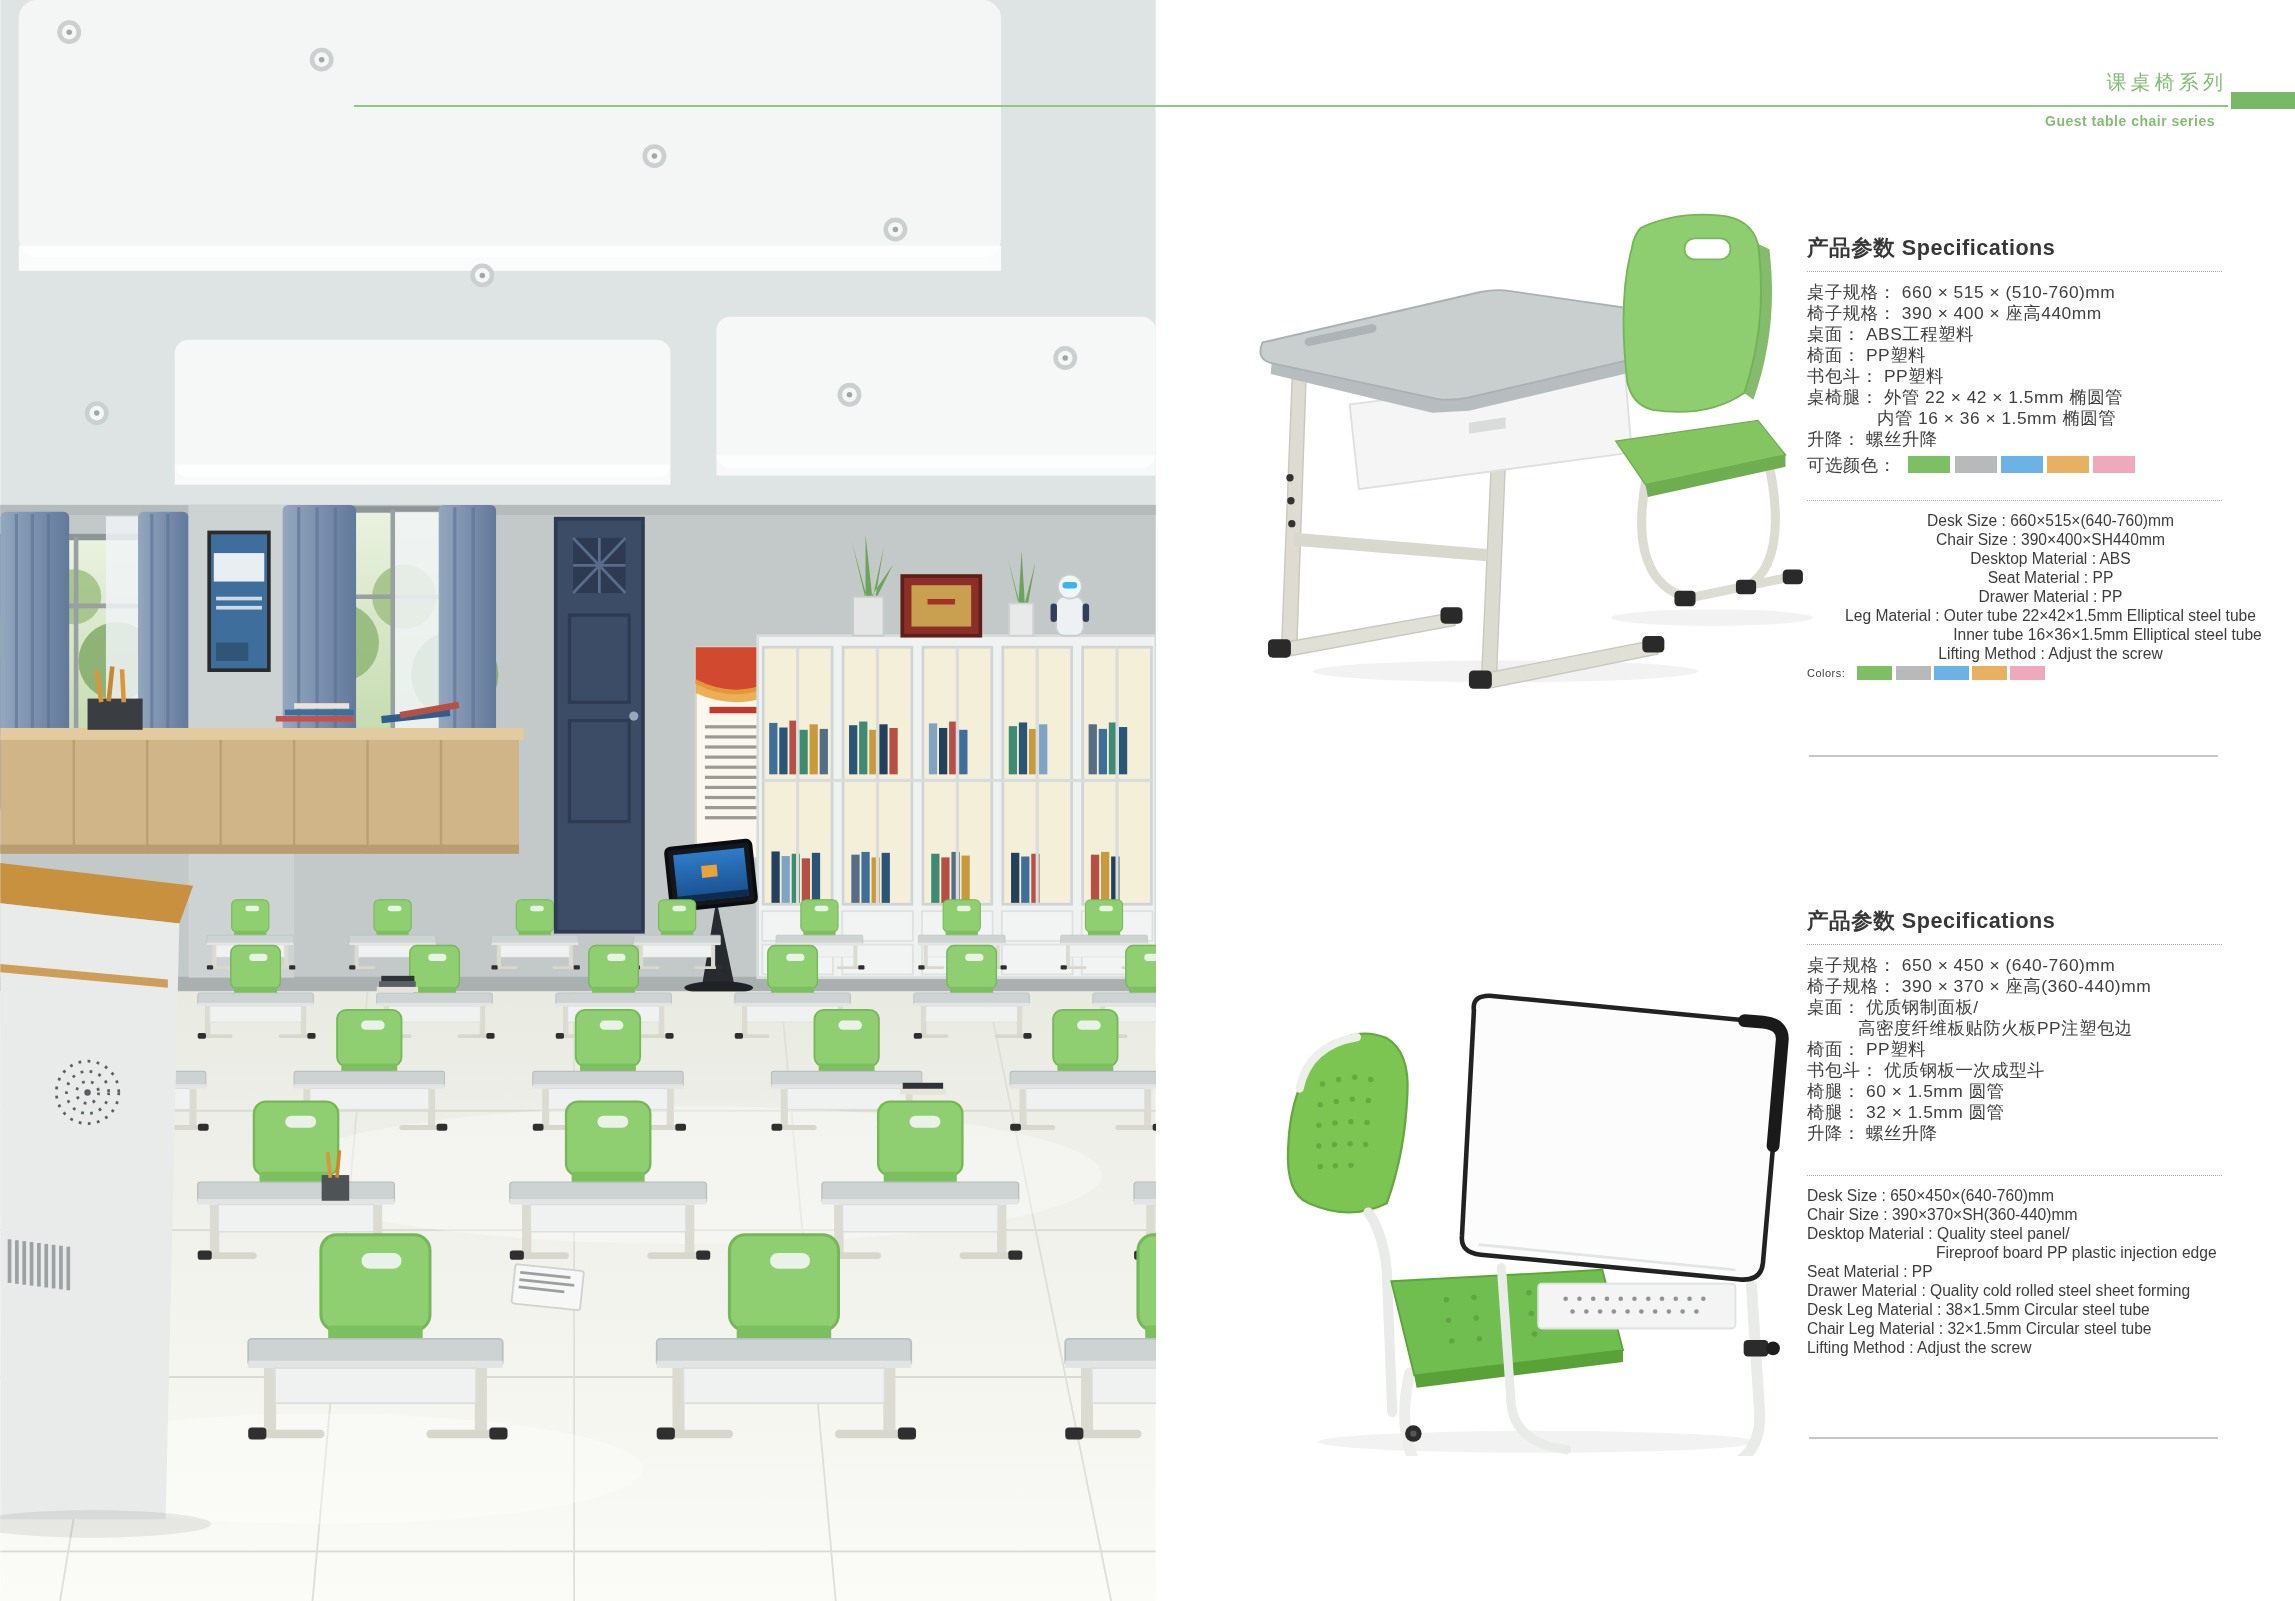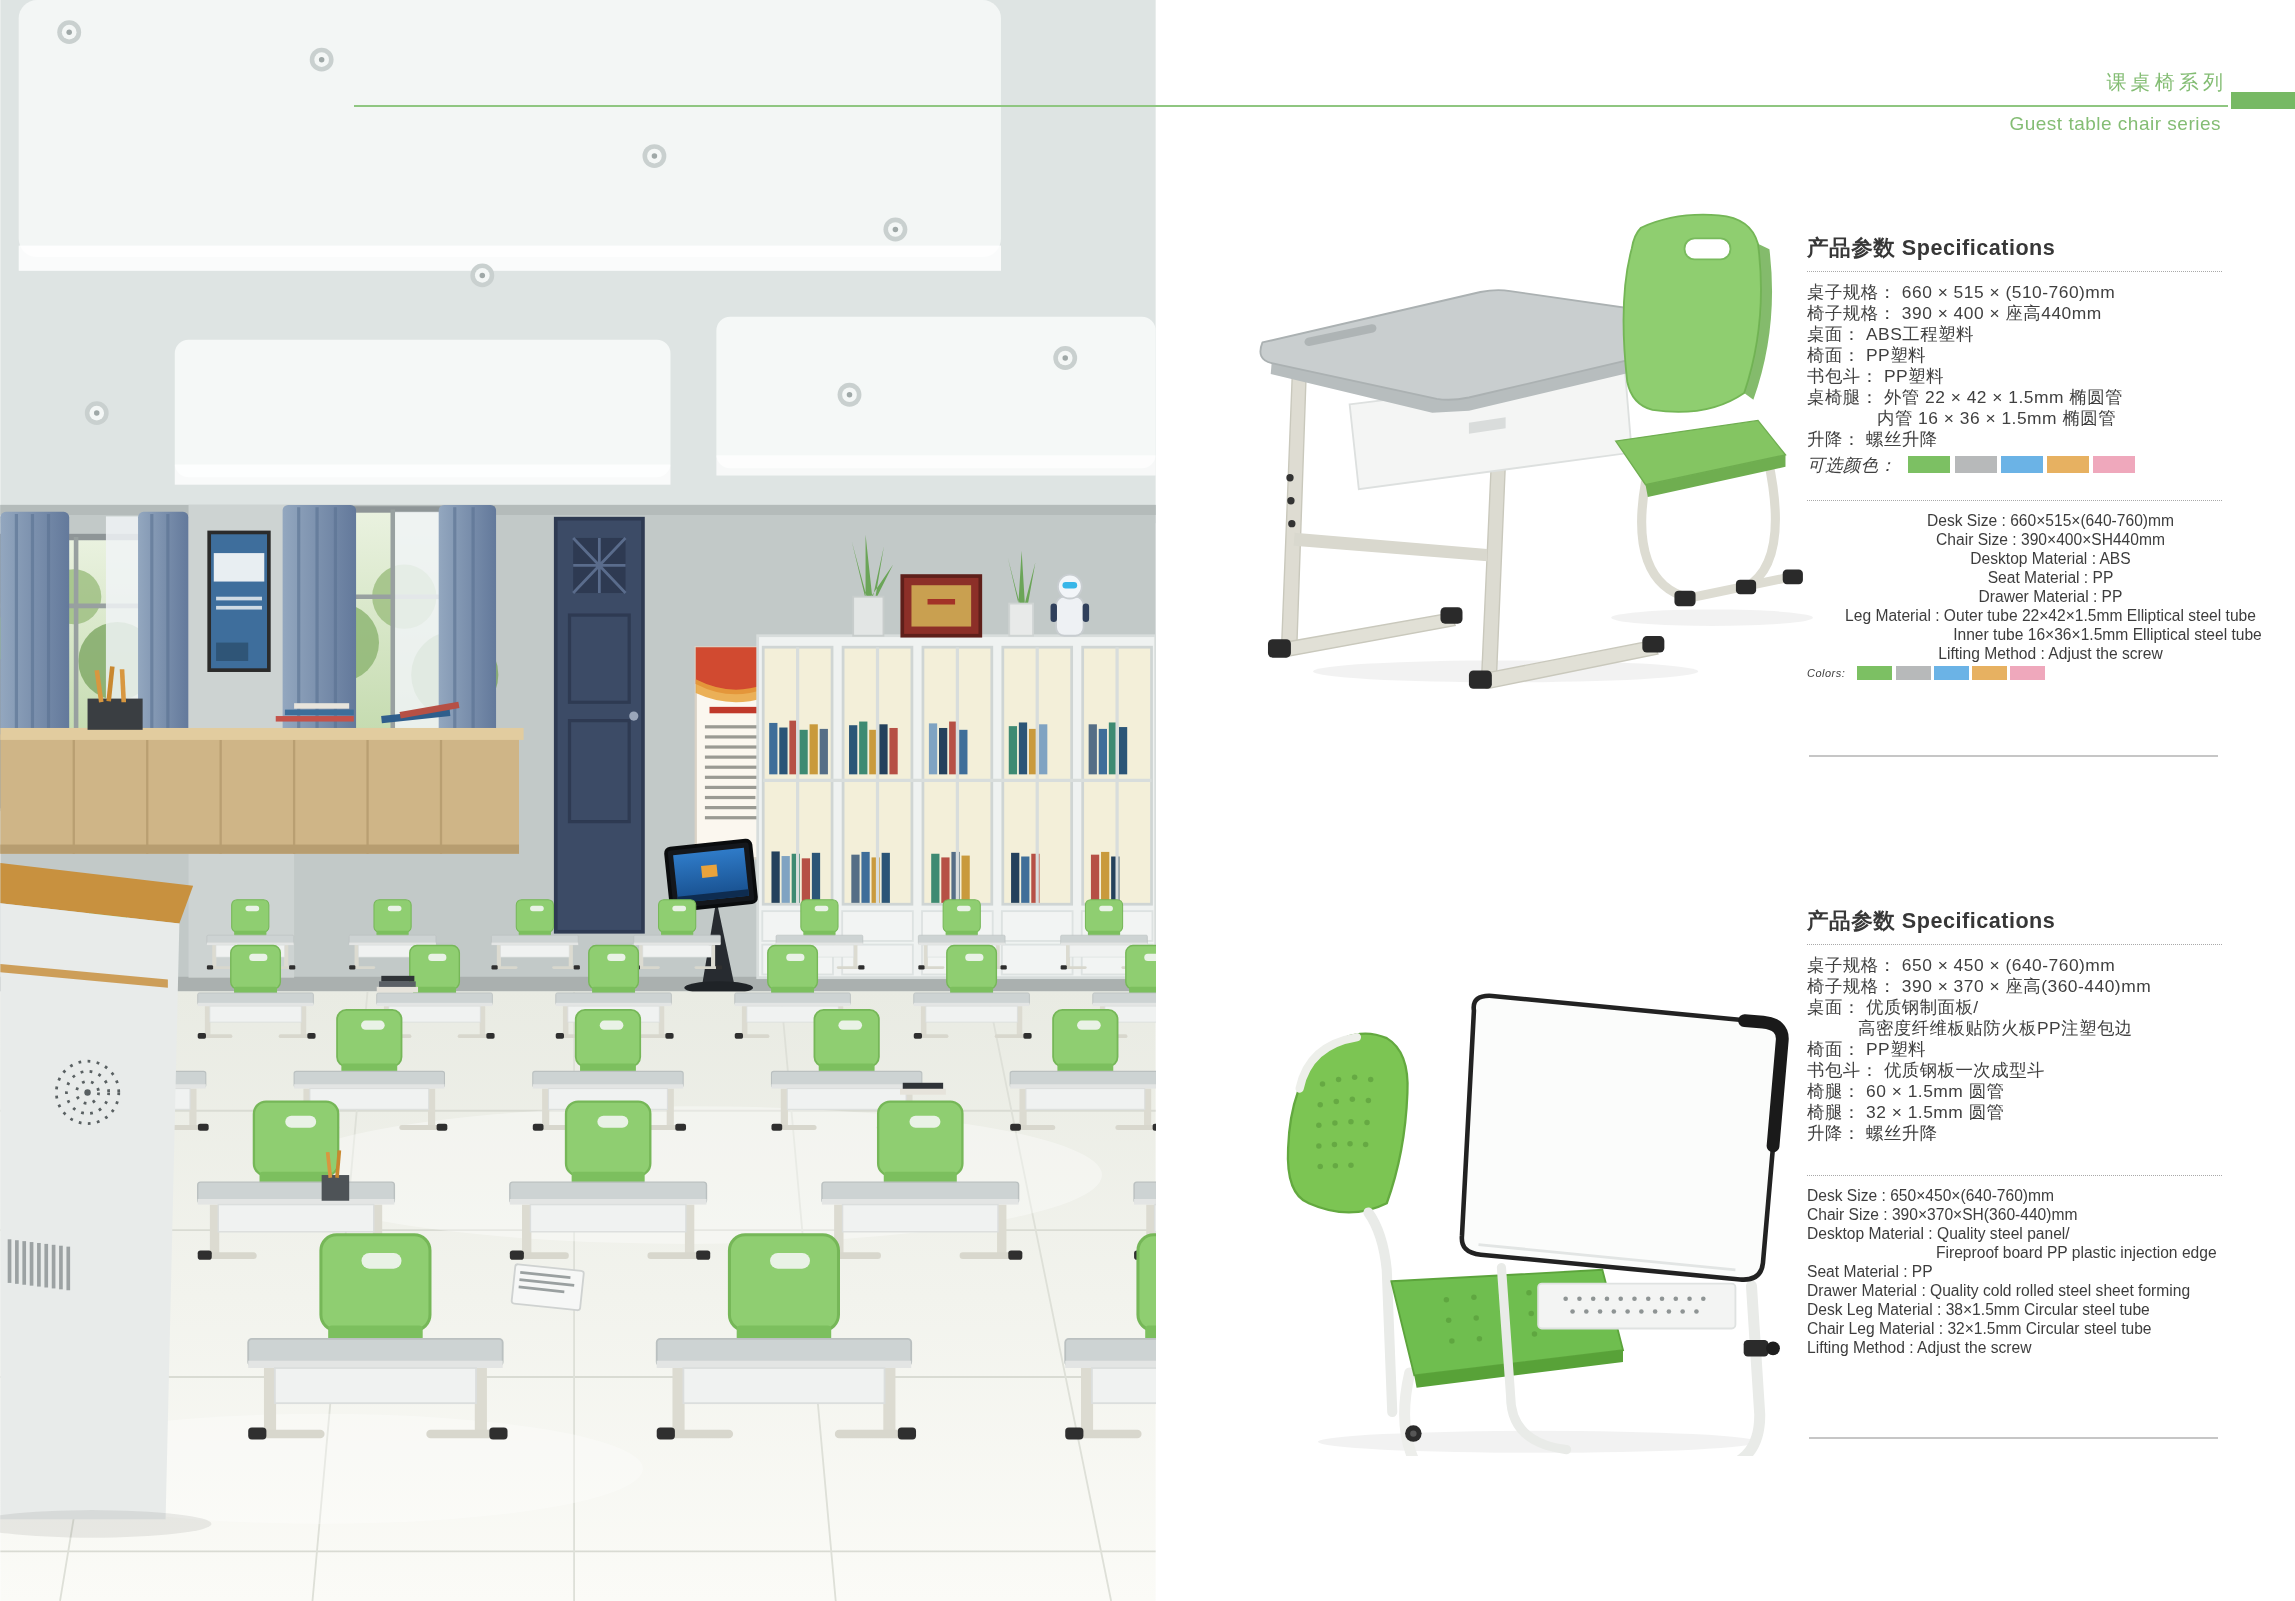--- a/index.html
+++ b/index.html
@@ -3,29 +3,29 @@
 <meta charset="utf-8">
 <style>
   html,body{margin:0;padding:0;background:#fff;}
   .page{position:relative;width:2309px;height:1601px;background:#fff;overflow:hidden;
         font-family:"Liberation Sans","DejaVu Sans",sans-serif;color:#3b3b3b;}
   .photo{position:absolute;left:0;top:0;width:1156px;height:1601px;z-index:1;}
   
   .hline{position:absolute;left:354px;top:105px;width:1874px;height:2.3px;z-index:6;}
   .hbar{position:absolute;left:2231px;top:92px;width:79px;height:17.4px;z-index:6;}
   .htz{position:absolute;right:82px;top:69px;font-size:20px;letter-spacing:4.1px;z-index:6;font-weight:400;}
-  .hte{position:absolute;right:88px;top:113px;font-size:19px;letter-spacing:0.5px;z-index:6;}
+  .hte{position:absolute;right:94px;top:113px;font-size:14px;letter-spacing:0.5px;z-index:6;font-weight:bold;}
   
   .spec{position:absolute;left:1807px;width:487px;z-index:5;}
   .spec .title{font-size:21.6px;line-height:26px;color:#373737;margin:8px 0 10px 0;letter-spacing:0.5px;}
   .dotted{width:415px;height:0;border-top:1.8px dotted #a9a9a9;margin:0 0 10px 0;}
   .spec-zh .line{font-size:17.4px;line-height:21px;letter-spacing:0.5px;color:#404040;}
   .spec-en .line{font-size:15.6px;line-height:19px;color:#3d3d3d;}
   .colorrow{display:flex;align-items:center;margin-top:2.8px;}
-  .colorrow .clabel{font-size:17.4px;color:#404040;letter-spacing:0.5px;font-style:italic;}
+  .colorrow .clabel{font-size:17.4px;color:#404040;letter-spacing:0.5px;}
   .spec-en .colorrow .clabel{font-size:11px;}
   .swatches{display:flex;margin-left:12px;}
   .swatch{display:inline-block;width:42px;height:17px;margin-right:4.1px;}
   .spec-en .swatch{width:35px;height:14.7px;margin-right:3.2px;}
   .sep{position:absolute;left:1809px;width:409px;height:1.8px;background:#c6c6c6;z-index:5;}
   .prod{position:absolute;z-index:4;}
 </style>
 </head>
 <body>
 

